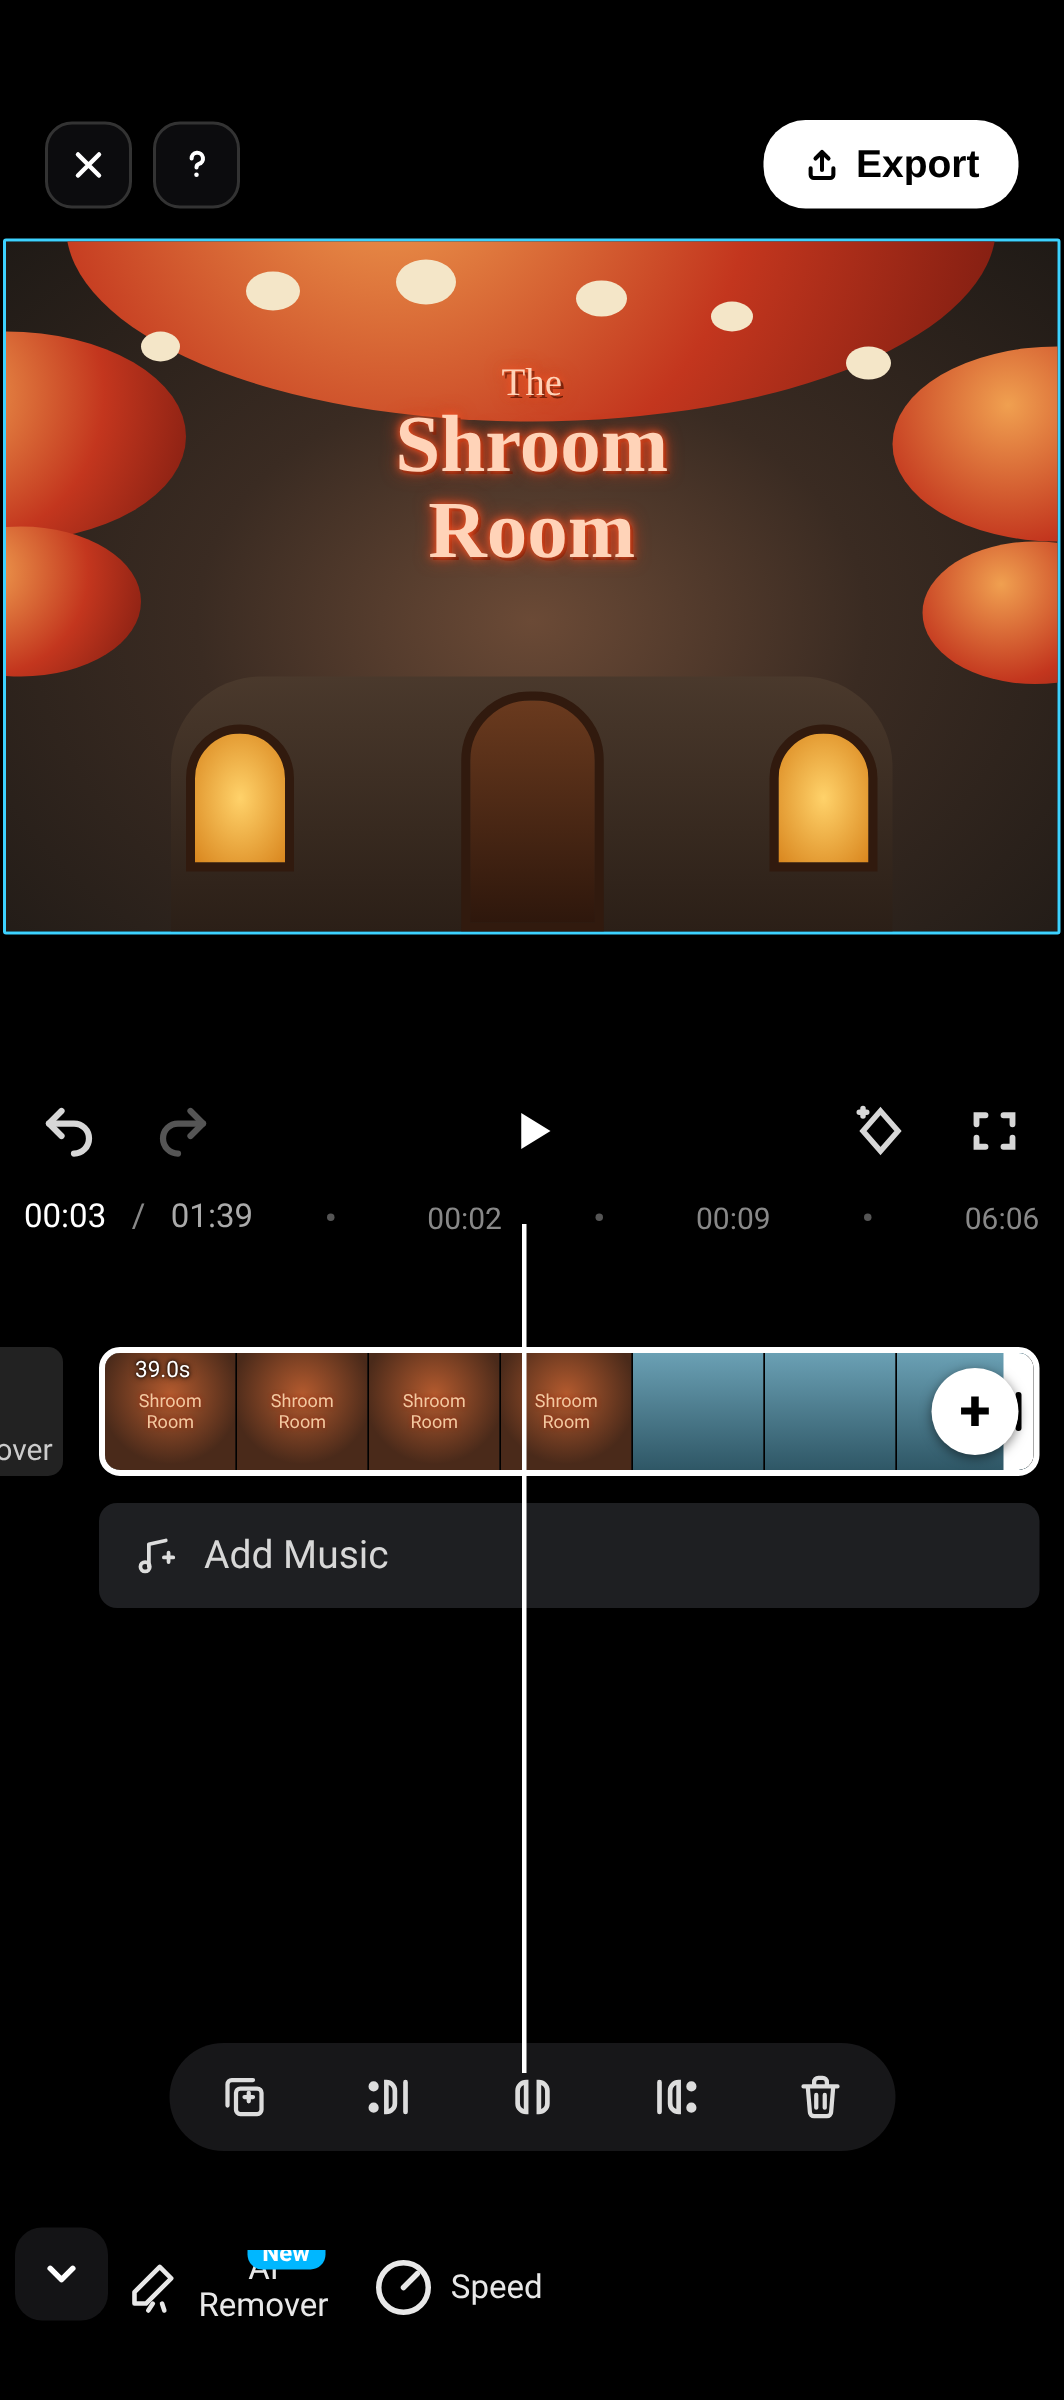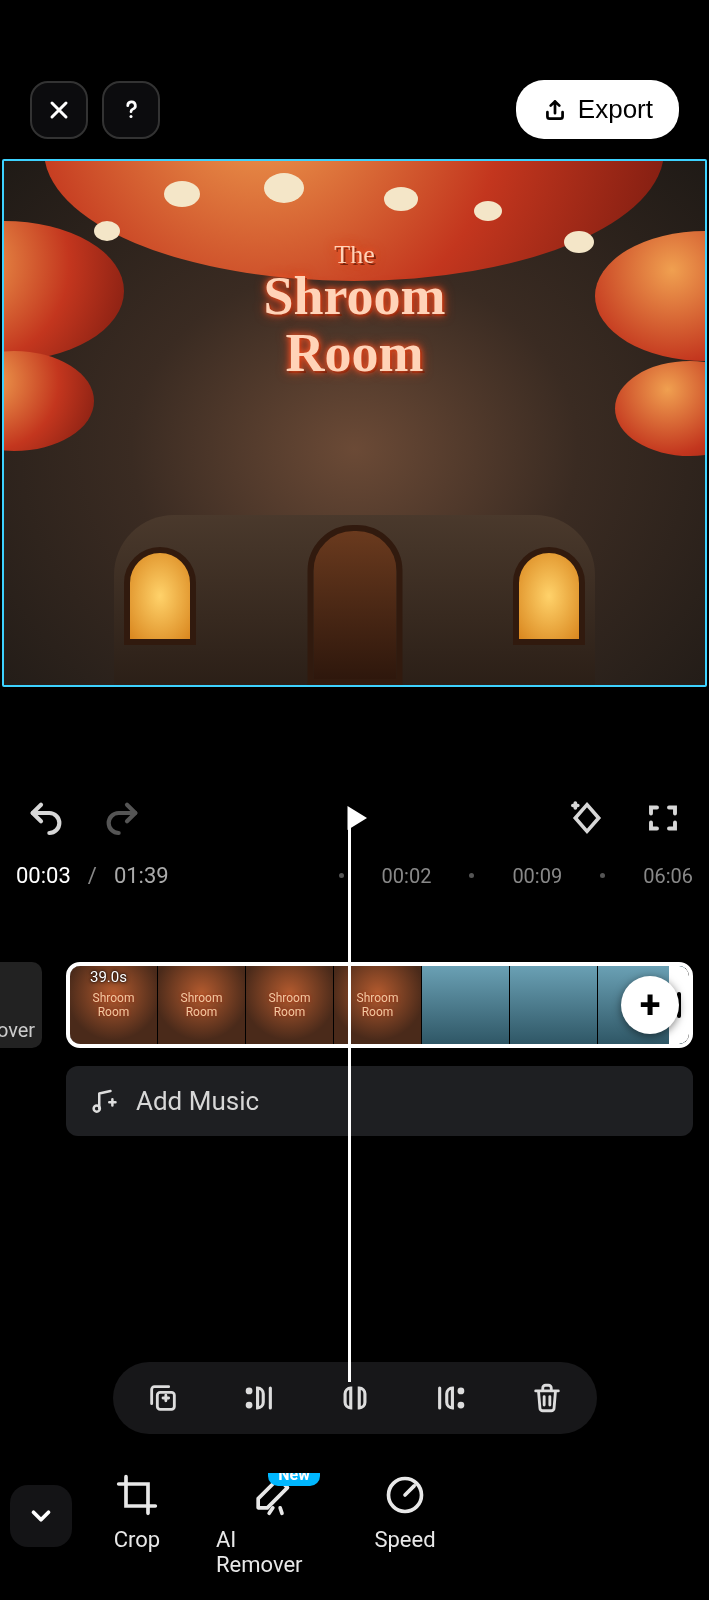--- a/index.html
+++ b/index.html
@@ -31,30 +31,30 @@
     color: #fff;
     cursor: pointer;
   }
   .export-btn {
     background: #fff;
     color: #000;
     border: none;
     border-radius: 28px;
     padding: 14px 26px;
     font-size: 26px;
-    font-weight: 400;
+    font-weight: 700;
     display: flex; align-items: center; gap: 10px;
     cursor: pointer;
     text-align: center;
   }
 
   
   .preview {
     margin: 4px 2px 0 2px;
-    height: 528px;
+    height: 464px;
     border: 2px solid #3dd2ff;
     border-radius: 2px;
     background: radial-gradient(ellipse at 50% 55%, #6b4a36 0%, #3a2b22 45%, #1f1a16 100%);
     position: relative;
     overflow: hidden;
   }
   .mush-cap {
     position: absolute;
     border-radius: 50%;
     background: radial-gradient(circle at 35% 30%, #f0a050, #c3361e 55%, #7a1b10);
@@ -114,21 +114,21 @@
     display: flex; align-items: center; gap: 11px;
     padding: 20px 16px 8px 16px;
     font-size: 22px;
     color: #aaa;
     font-variant-numeric: tabular-nums;
   }
   .time-row .current { color: #fff; }
   .time-row .slash { margin: 0 6px; color: #888; }
   .time-row .dot { flex: 0 0 auto; width: 5px; height: 5px; background: #555; border-radius: 50%; margin: 0 38px; }
   .time-row .tick { color: #888; font-size: 20px; }
-  .time-spacer { flex: 1; display:flex; align-items:center; justify-content:flex-end; }
+  .time-spacer { flex: 1; display:flex; align-items:center; justify-content:space-between; }
 
   
   .timeline-wrap { position: relative; margin-top: 66px; height: 86px; }
   .cover-end {
     position: absolute; left: -10px; top: 0; width: 52px; height: 86px;
     background: #222; border-radius: 10px;
     display: flex; align-items: flex-end; justify-content: center;
     color: #ccc; font-size: 20px; padding-bottom: 6px;
     overflow: hidden;
   }
@@ -214,23 +214,24 @@
     width: 62px; height: 62px; border-radius: 18px;
     background: #141416;
     display: flex; align-items: center; justify-content: center;
     color: #fff; margin-right: 10px; margin-top: -18px; cursor:pointer;
   }
   .tools {
     flex: 1; display: flex; gap: 24px; overflow: hidden;
   }
   .tool {
     flex: 0 0 110px;
-    display: flex; flex-direction: column; align-items: center; gap: 10px;
+    display: flex; flex-direction: row; align-items: center; gap: 10px;
     color: #e8e8e8; font-size: 22px; cursor:pointer;
     position: relative;
+    text-align: center;
   }
   .tool svg { width: 44px; height: 44px; }
   .badge {
     position: absolute; top: -10px; right: 6px;
     background: #00b7ff; color: #fff;
     font-size: 16px; font-weight: 700;
     padding: 2px 10px; border-radius: 10px;
   }
 </style>
 </head>
@@ -399,26 +400,20 @@
 </div>
 
 <div class="bottom-bar">
   <div class="collapse-btn">
     <svg width="30" height="30" viewBox="0 0 24 24" stroke="#fff" stroke-width="3" fill="none" stroke-linecap="round" stroke-linejoin="round">
         <path d="M6 9l6 6 6-6"></path>
       </svg>
   </div>
   <div class="tools">
     <div class="tool">
-      <svg viewBox="0 0 24 24" stroke="#e8e8e8" stroke-width="2" fill="none" stroke-linecap="round">
-          <path d="M6 2v16h16M2 6h16v16"></path>
-        </svg>
-      <span>Crop</span>
-    </div>
-    <div class="tool">
       <div class="badge">New</div>
       <svg viewBox="0 0 24 24" stroke="#e8e8e8" stroke-width="2" fill="none" stroke-linecap="round" stroke-linejoin="round">
           <path d="M16 3l5 5-11 11H5v-5z"></path>
           <path d="M13 19l-2 3M17 19l1 3"></path>
         </svg>
       <span>AI Remover</span>
     </div>
     <div class="tool">
       <svg viewBox="0 0 24 24" stroke="#e8e8e8" stroke-width="2" fill="none" stroke-linecap="round">
           <circle cx="12" cy="12" r="9"></circle>

